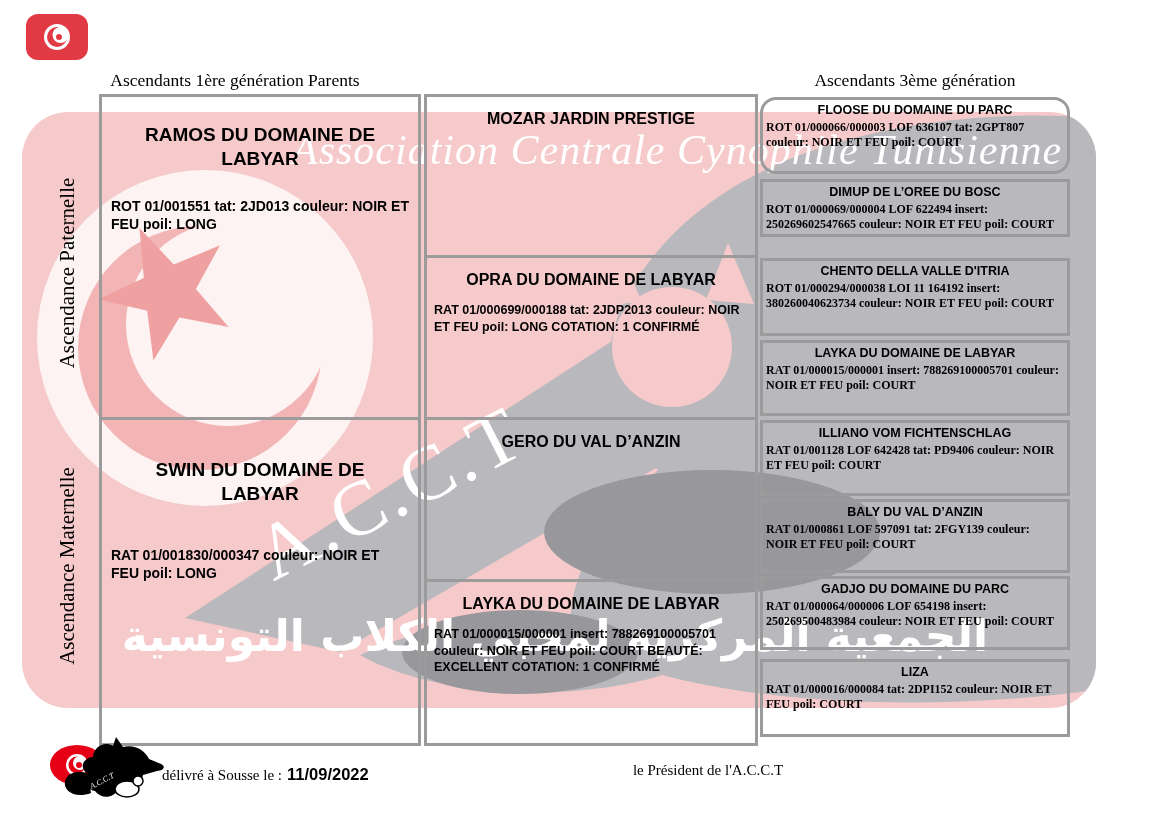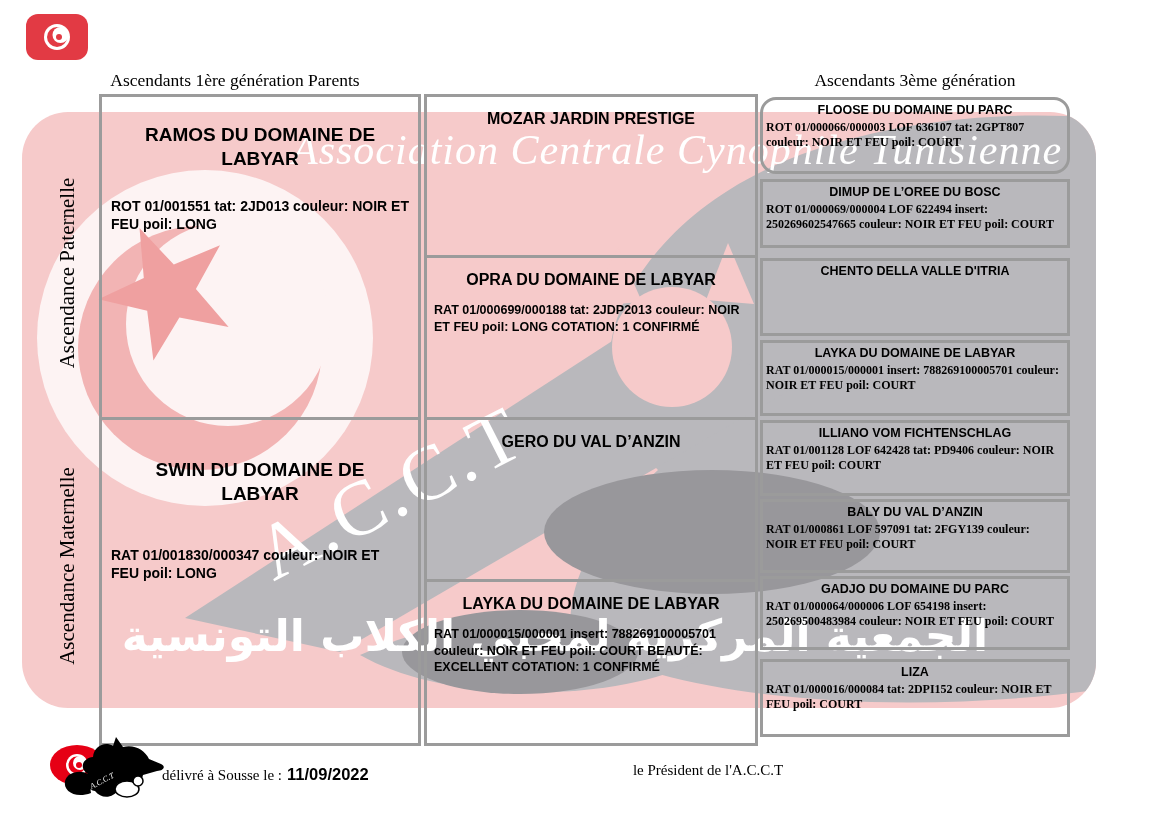--- a/index.html
+++ b/index.html
@@ -130,26 +130,27 @@
   </div>
   <div class="cell c2" style="top:579px;height:167px;">
     <div class="cell-title t2">LAYKA DU DOMAINE DE LABYAR</div>
     <div class="cell-details d2">RAT 01/000015/000001 insert: 788269100005701 couleur: NOIR ET FEU poil: COURT BEAUTÉ: EXCELLENT  COTATION: 1  CONFIRMÉ</div>
   </div>
 
   <div class="cell c3" style="top:97px;height:77px;border-radius:16px;">
     <div class="cell-title t3">FLOOSE DU DOMAINE DU PARC</div>
     <div class="cell-details d3">ROT 01/000066/000003 LOF 636107 tat: 2GPT807 couleur: NOIR ET FEU poil: COURT</div>
   </div>
-  <div class="cell c3" style="top:179px;height:69px;">
+  <div class="cell c3" style="top:179px;height:58px;">
     <div class="cell-title t3">DIMUP DE L’OREE DU BOSC</div>
     <div class="cell-details d3">ROT 01/000069/000004 LOF 622494 insert: 250269602547665 couleur: NOIR ET FEU poil: COURT</div>
   </div>
   <div class="cell c3" style="top:258px;height:78px;">
     <div class="cell-title t3">CHENTO DELLA VALLE D'ITRIA</div>
+    <div class="cell-details d3">ROT 01/000294/000038 LOI 11 164192 insert: 380260040623734 couleur: NOIR ET FEU poil: COURT</div>
   </div>
   <div class="cell c3" style="top:340px;height:76px;">
     <div class="cell-title t3">LAYKA DU DOMAINE DE LABYAR</div>
     <div class="cell-details d3">RAT 01/000015/000001 insert: 788269100005701 couleur: NOIR ET FEU poil: COURT</div>
   </div>
   <div class="cell c3" style="top:420px;height:76px;">
     <div class="cell-title t3">ILLIANO VOM FICHTENSCHLAG</div>
     <div class="cell-details d3">RAT 01/001128 LOF 642428 tat: PD9406 couleur: NOIR ET FEU poil: COURT</div>
   </div>
   <div class="cell c3" style="top:499px;height:74px;">

